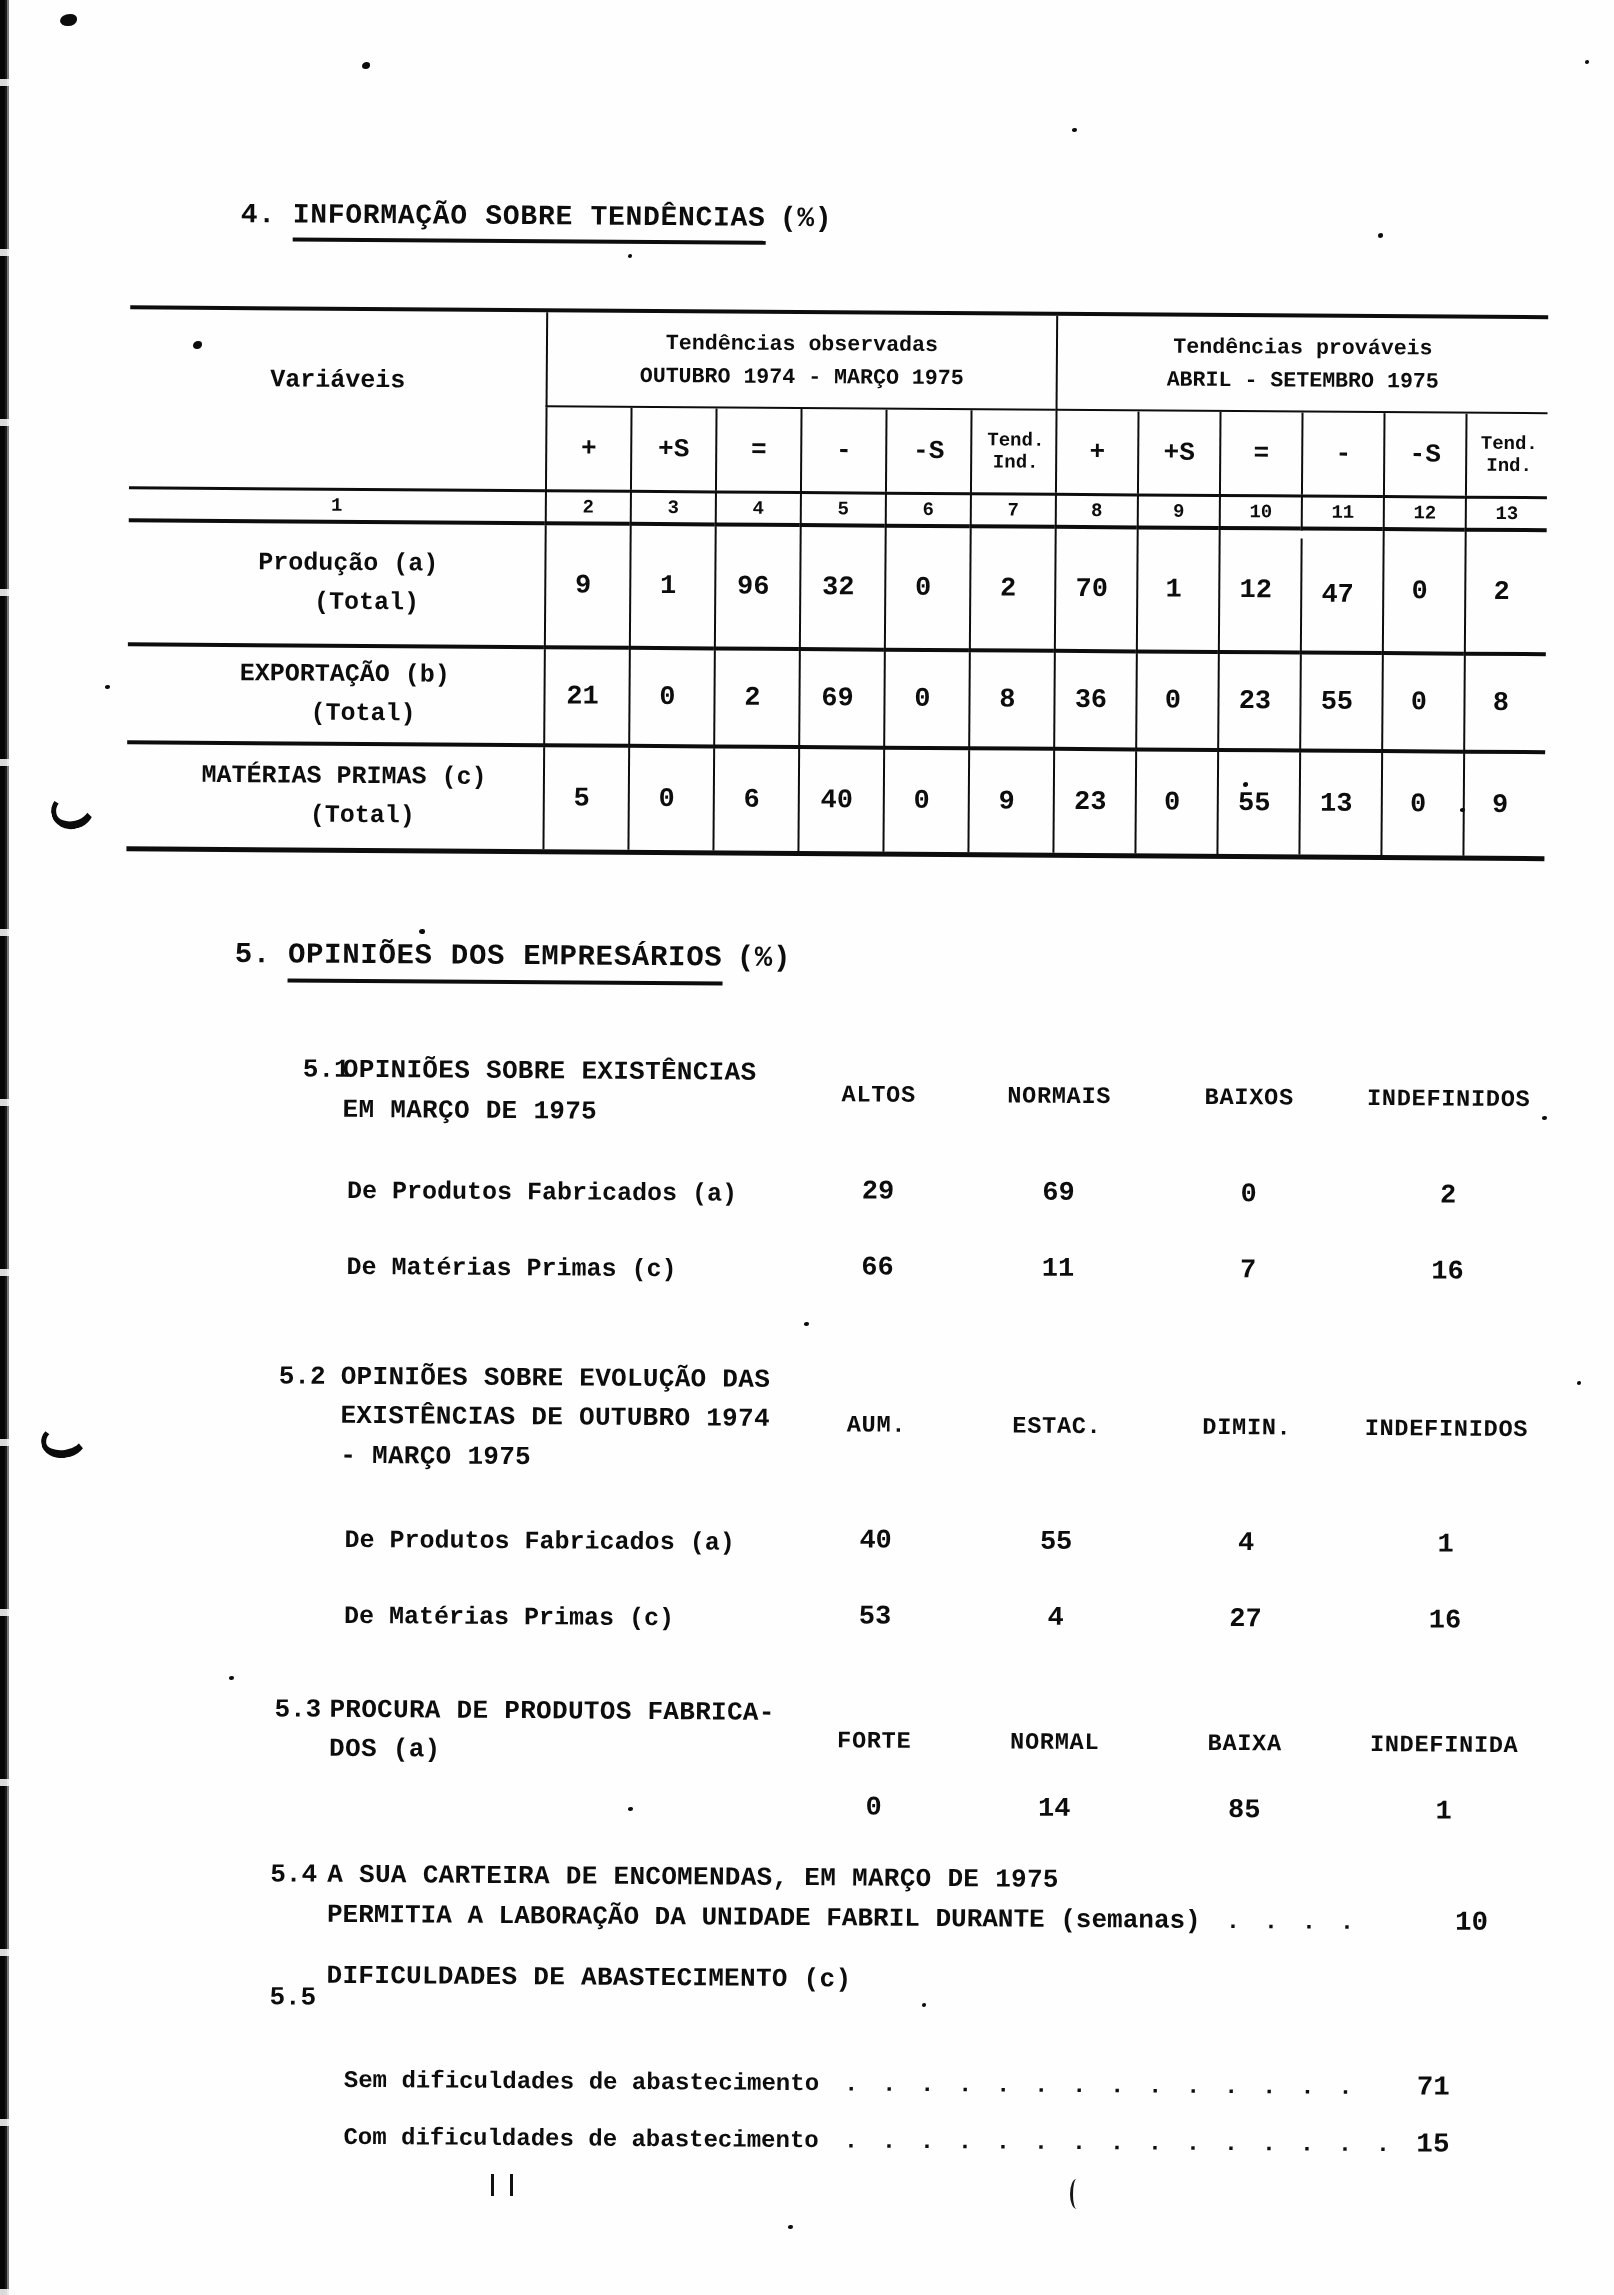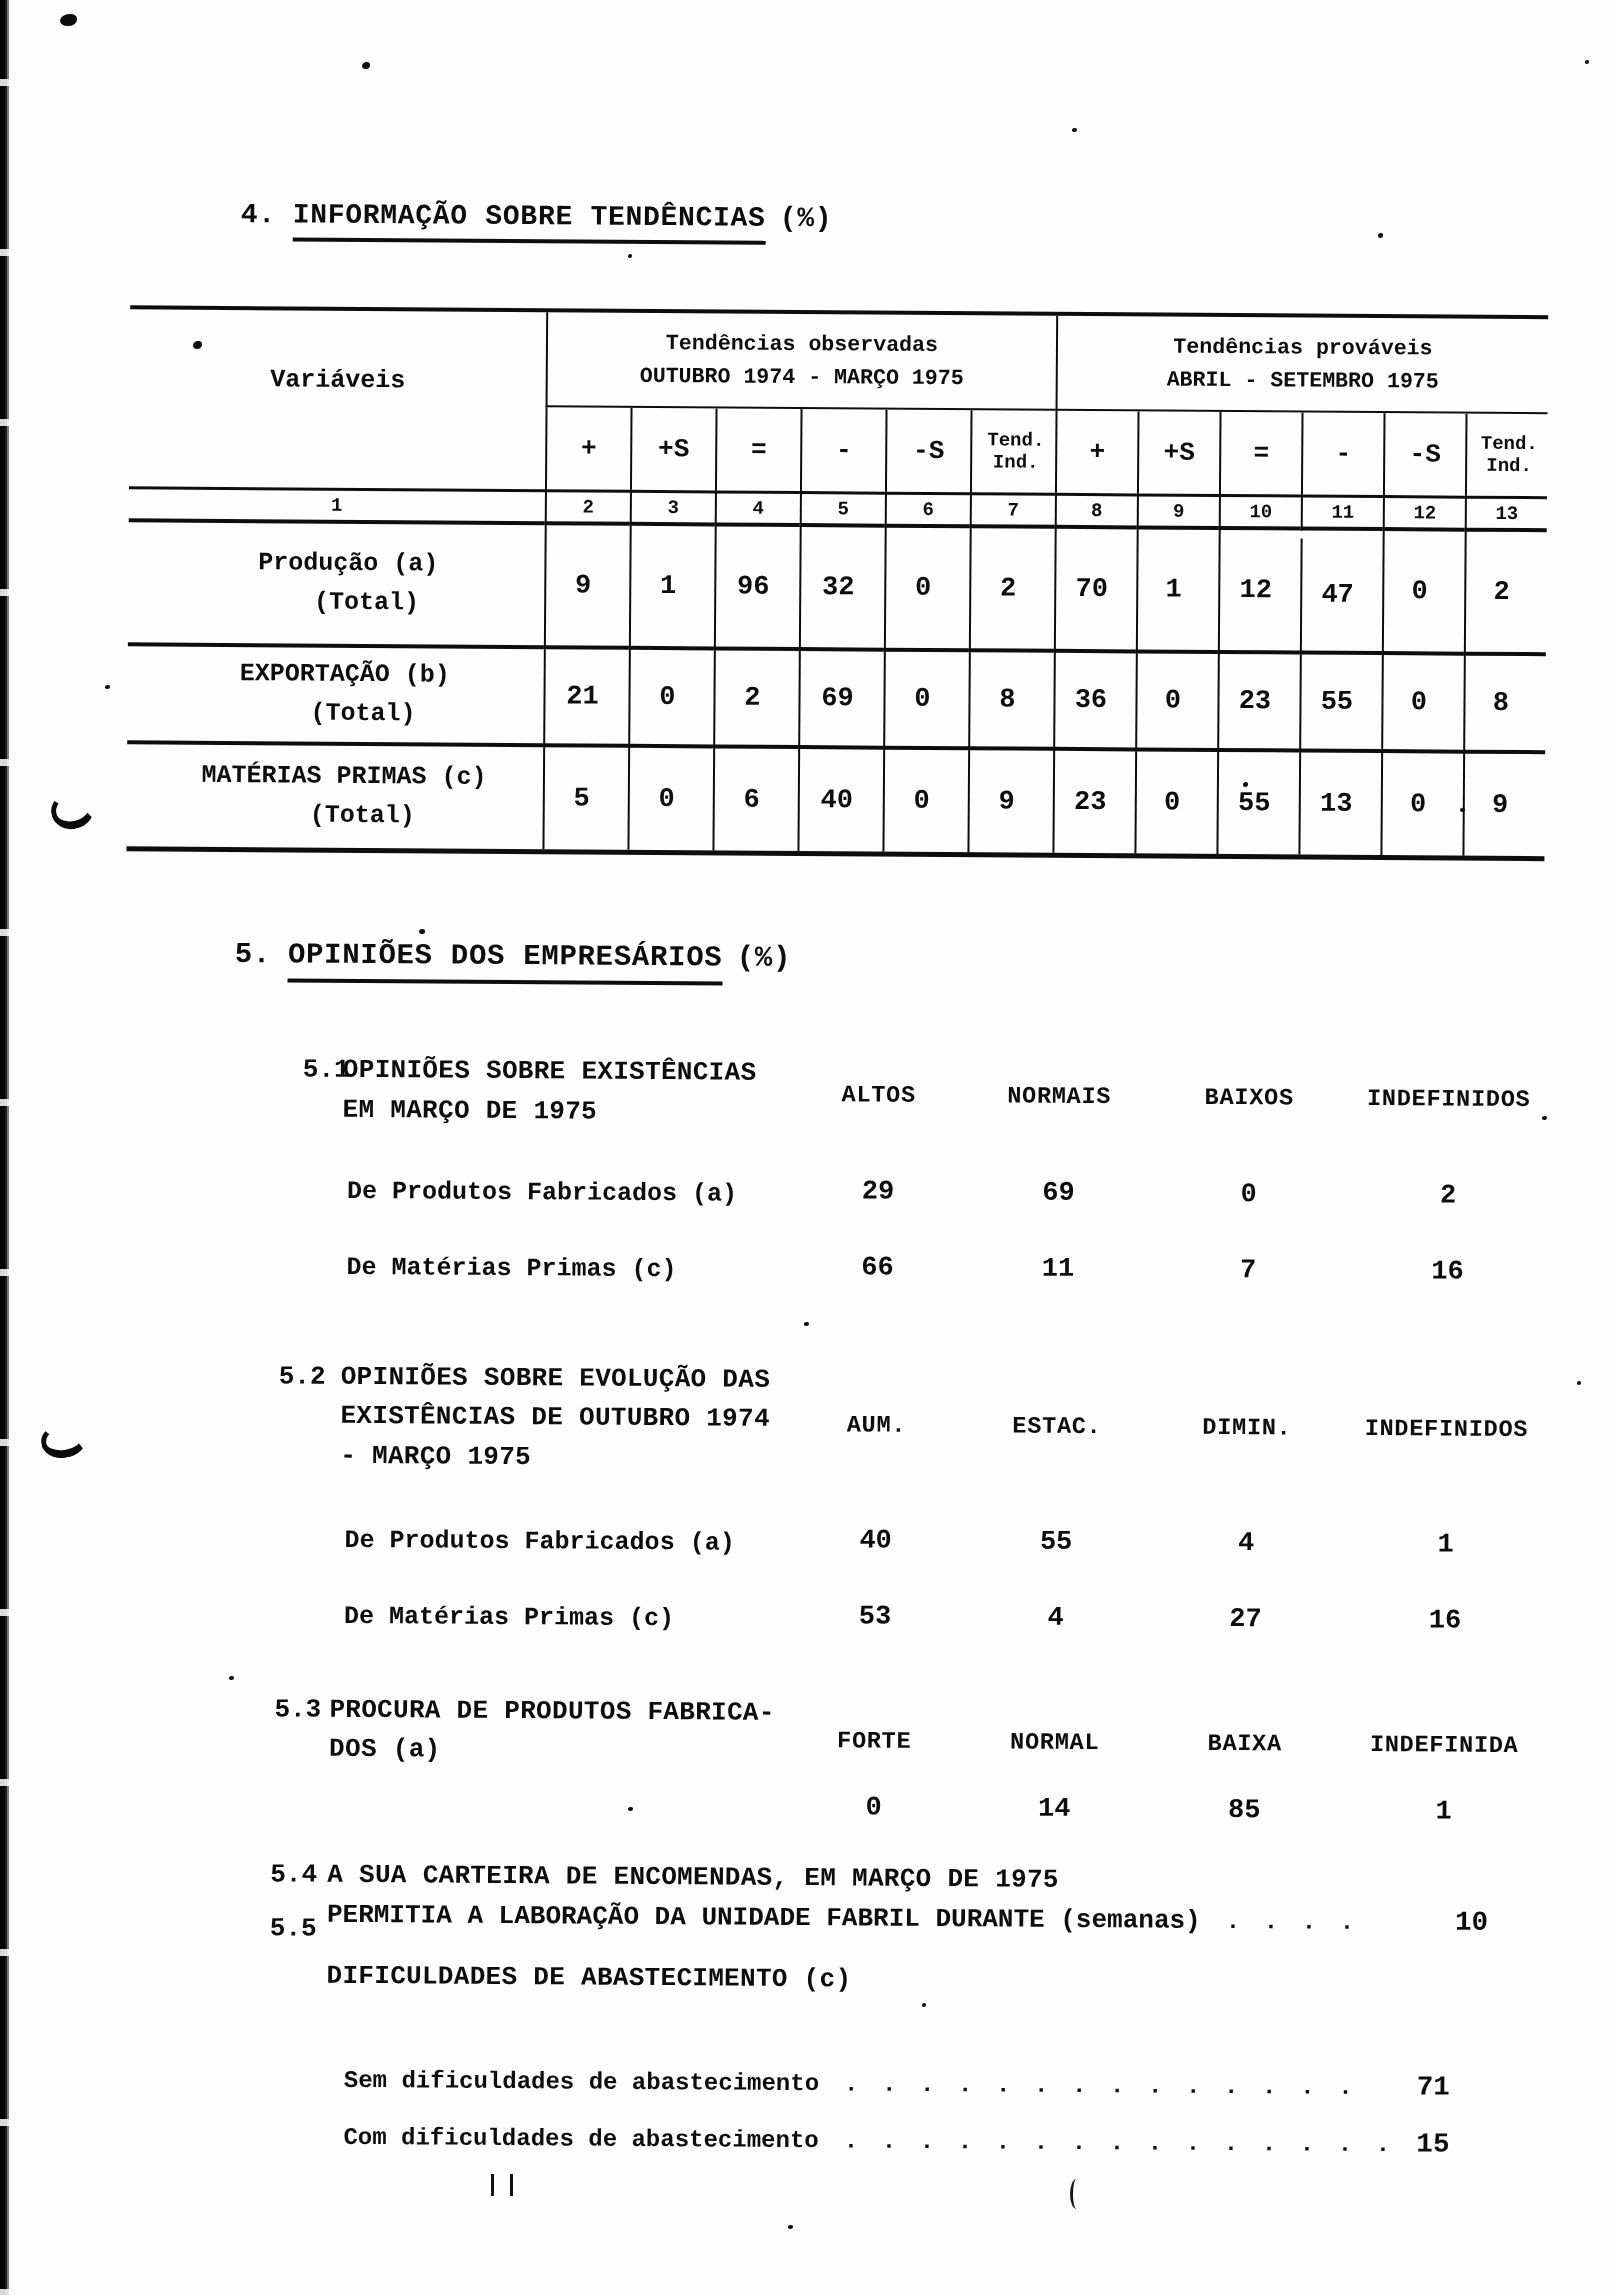--- a/index.html
+++ b/index.html
@@ -273,21 +273,21 @@
     </div>
 
     <div class="subno" style="left:282px;top:1858px;">5.4</div>
     <div class="subln" style="left:339px;top:1858px;">A SUA CARTEIRA DE ENCOMENDAS, EM MARÇO DE 1975</div>
     <div class="leaderrow" id="s54row">
       <span class="lbl">PERMITIA A LABORAÇÃO DA UNIDADE FABRIL DURANTE (semanas)</span>
       <span class="dots">. . . .</span>
       <span class="v">10</span>
     </div>
 
-    <div class="subno" style="left:282px;top:1912px;">5.5</div>
+    <div class="subno" style="left:282px;top:1981px;">5.5</div>
     <div class="subln" style="left:339px;top:1959px;">DIFICULDADES DE ABASTECIMENTO (c)</div>
     <div class="leaderrow" id="semrow">
       <span class="lbl">Sem dificuldades de abastecimento</span>
       <span class="dots">. . . . . . . . . . . . . .</span>
       <span class="v">71</span>
     </div>
     <div class="leaderrow" id="comrow">
       <span class="lbl">Com dificuldades de abastecimento</span>
       <span class="dots">. . . . . . . . . . . . . . .</span>
       <span class="v">15</span>

